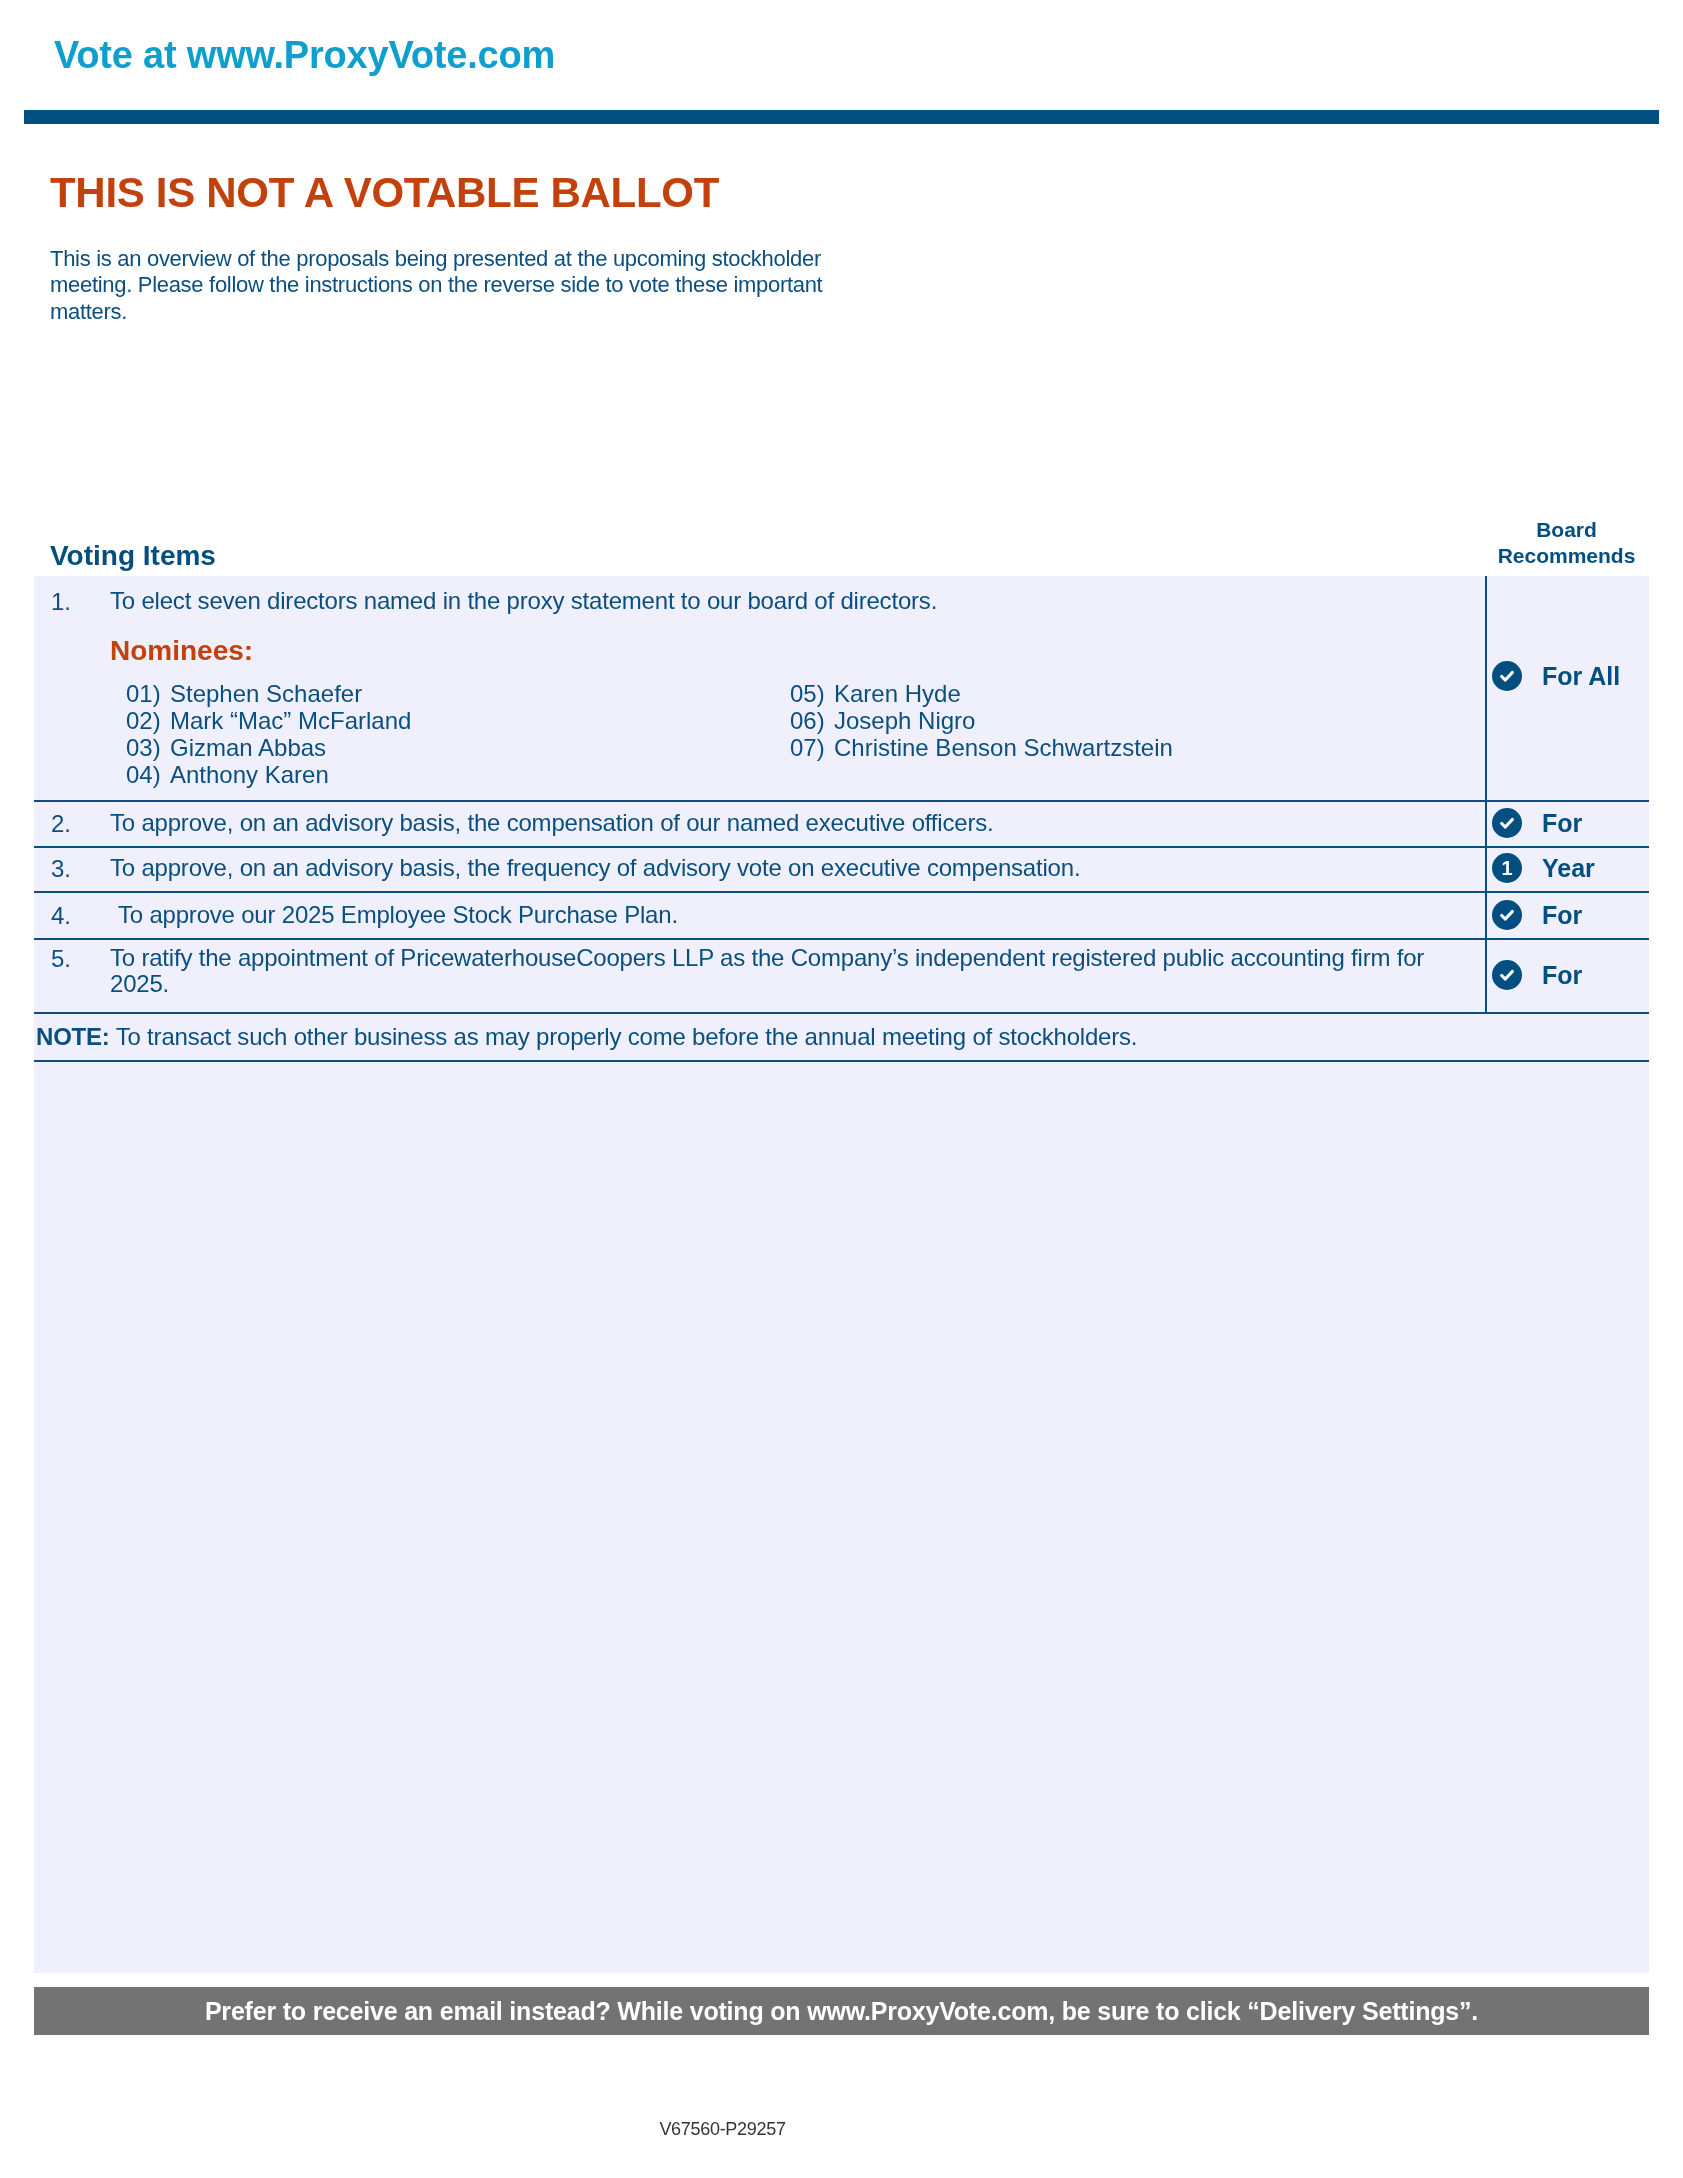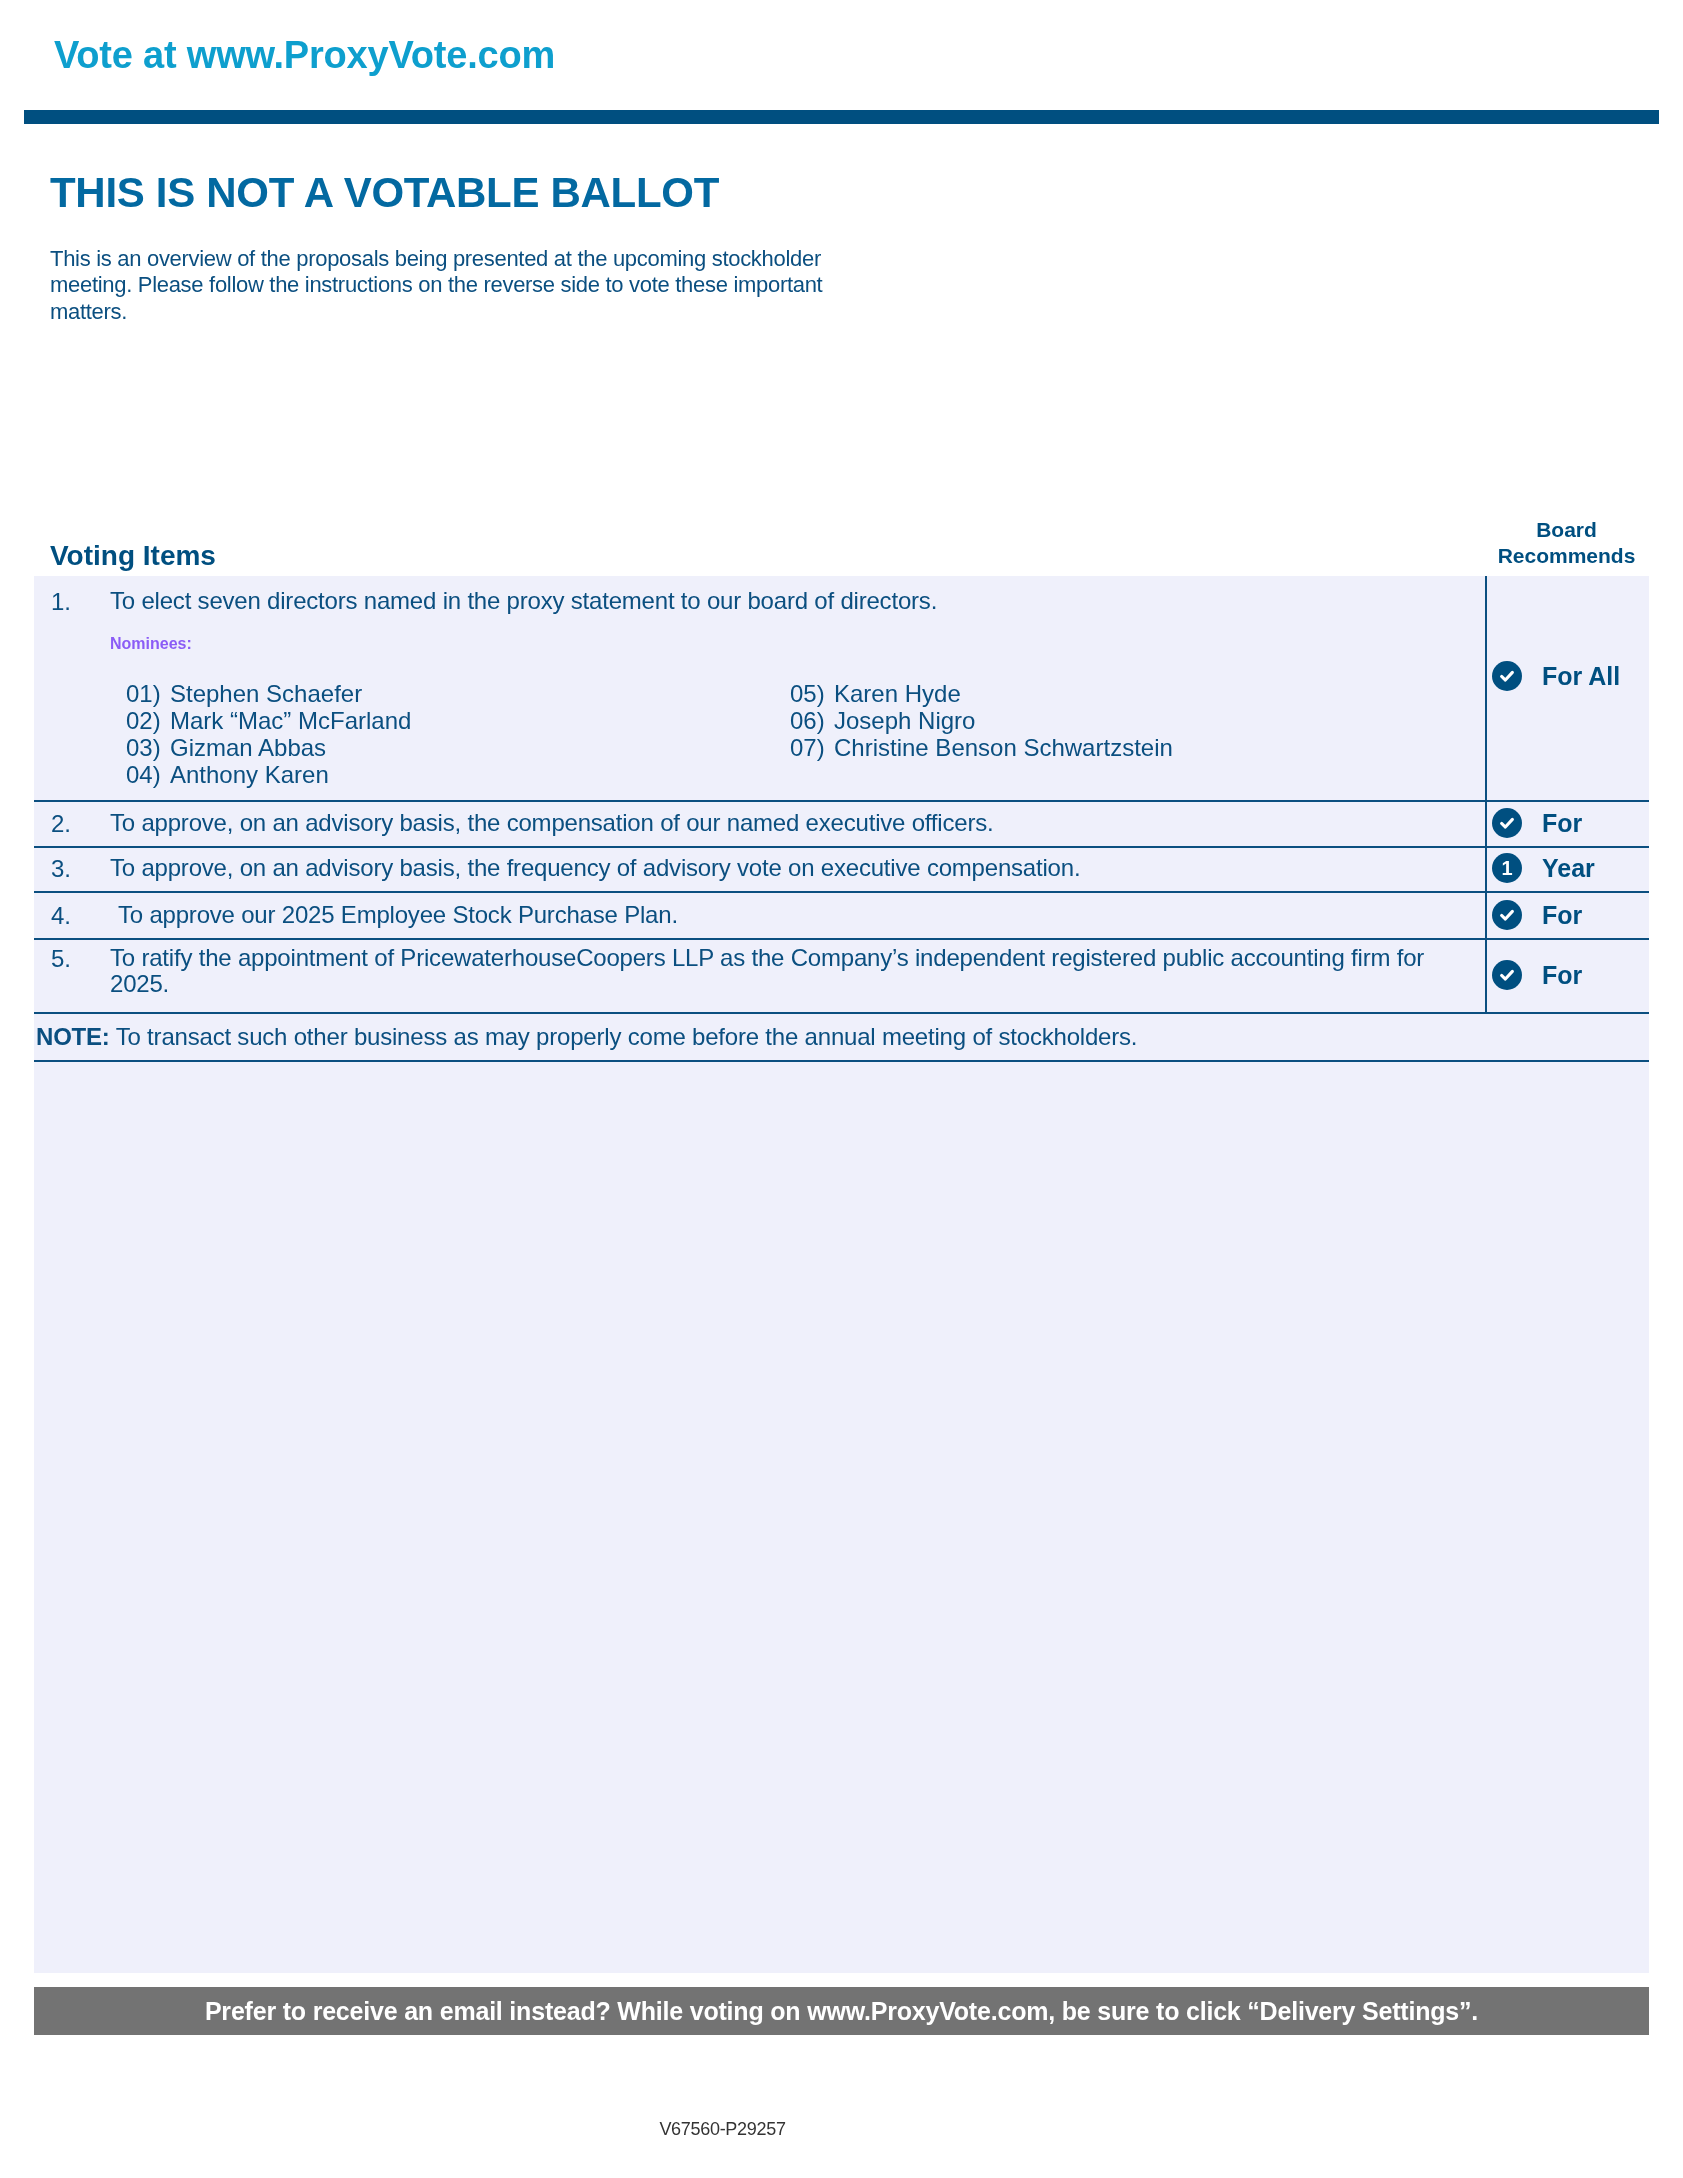--- a/index.html
+++ b/index.html
@@ -8,21 +8,21 @@
     font-family: "Liberation Sans", "DejaVu Sans", sans-serif; color: #0B4F80;
     overflow: hidden;
   }
   .abs { position: absolute; }
   #site-header {
     left: 54px; top: 30px; font-size: 38px; font-weight: bold; color: #0E9FCE;
     line-height: 50px; white-space: nowrap; letter-spacing: -0.2px;
   }
   #header-rule { left: 24px; top: 110px; width: 1635px; height: 14px; background: #004F80; }
   #page-title {
-    left: 50px; top: 168px; font-size: 42px; font-weight: bold; color: #0369a1;
+    left: 50px; top: 168px; font-size: 42px; font-weight: bold; color: #c2410c;
     line-height: 50px; white-space: nowrap; letter-spacing: -0.3px;
   }
   #intro {
     left: 50px; top: 246px; width: 782px; font-size: 22px; line-height: 26.4px;
     color: #0B4F80; letter-spacing: -0.3px;
   }
   #voting-items-label {
     left: 50px; top: 543px; font-size: 28px; font-weight: bold; line-height: 26px; color: #004F80;
   }
   #board-rec-label {
@@ -39,21 +39,21 @@
     position: absolute; left: 1458px; display: flex; align-items: center; gap: 20px;
     font-size: 25px; font-weight: bold; color: #004F80;
   }
   .circle-icon {
     width: 30px; height: 30px; border-radius: 50%; background: #004F80; color: #fff;
     display: inline-flex; align-items: center; justify-content: center; flex: 0 0 30px;
   }
   .circle-icon svg { width: 18px; height: 18px; }
   .circle-icon .one { font-size: 20px; font-weight: bold; line-height: 30px; }
   #vdivider { position: absolute; left: 1451px; top: 0; width: 2px; height: 438px; background: #0B4F80; }
-  .nominees-head { position: absolute; left: 76px; top: 59px; font-size: 16px; font-weight: bold; color: #8b5cf6; }
+  .nominees-head { position: absolute; left: 76px; top: 59px; font-size: 28px; font-weight: bold; color: #c2410c; }
   .nom-col { position: absolute; top: 104px; font-size: 24px; line-height: 27px; color: #0B4F80; }
   .nom-item { position: relative; height: 27px; white-space: nowrap; }
   .nom-num { position: absolute; left: 16px; text-align: center; }
   .nom-name { position: absolute; left: 60px; }
   #banner {
     left: 34px; top: 1987px; width: 1615px; height: 48px; background: #737373; color: #fff;
     text-align: center; font-size: 25px; line-height: 48px; font-weight: bold; letter-spacing: -0.2px;
   }
   #doc-code { left: 594px; top: 2119px; width: 257px; text-align: center; font-size: 18px; color: #333; letter-spacing: -0.3px; }
 </style>

